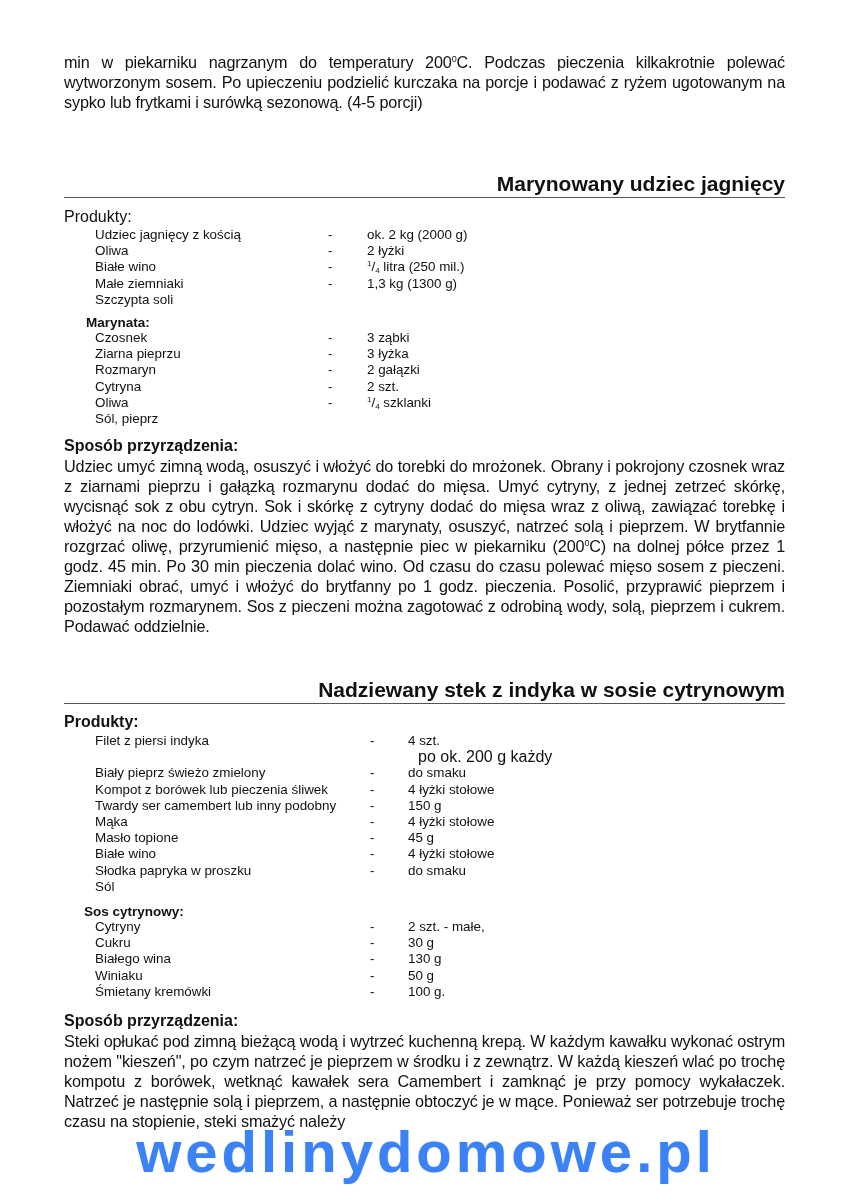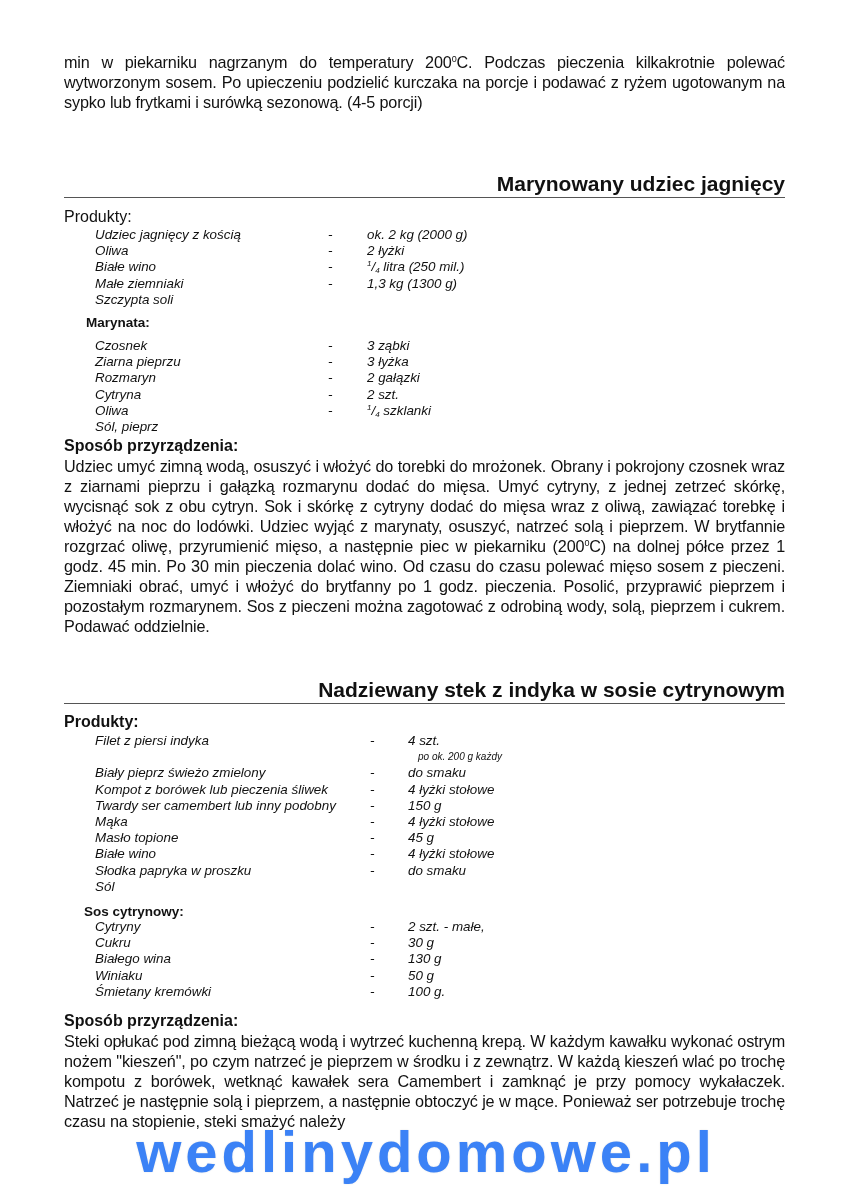--- a/index.html
+++ b/index.html
@@ -16,25 +16,25 @@
   .para sup { font-size: 9px; vertical-align: 6px; line-height: 0; }
   .title {
     position: absolute; left: 64px; width: 721px; text-align: right;
     font-weight: bold; font-size: 21px; line-height: 26px; color: #111;
   }
   .rule { position: absolute; left: 64px; width: 721px; height: 0; border-top: 1.5px solid #555; }
   .label { position: absolute; left: 64px; font-size: 16px; line-height: 20px; }
   .label.bold { font-weight: bold; }
   .sublabel { position: absolute; font-size: 13.5px; font-weight: bold; line-height: 17px; }
   .ing-list { position: absolute; left: 0; width: 848px; font-size: 13.4px; line-height: 16.2px; }
-  .ing-row { position: relative; height: 16.2px; font-style: italic; }
+  .ing-row { position: relative; height: 16.2px; }
   .ing-row .name { position: absolute; left: 95px; white-space: nowrap; }
   .ing-row .dash { position: absolute; white-space: nowrap; }
   .ing-row .val { position: absolute; white-space: nowrap; }
-  .ing-row .note { position: absolute; white-space: nowrap; font-size: 10px; }
+  .ing-row .note { position: absolute; white-space: nowrap; font-size: 16px; }
   .frac sup { font-size: 8px; vertical-align: 5px; line-height: 0; }
   .frac sub { font-size: 8px; vertical-align: -2px; line-height: 0; }
   .s1 .dash { left: 328px; }
   .s1 .val { left: 367px; }
   .s2 .dash { left: 370px; }
   .s2 .val { left: 408px; text-align: right; }
   .watermark {
     position: absolute; left: 106px; top: 1118px; width: 640px; text-align: center;
     font-size: 58px; font-weight: bold; letter-spacing: 4px; color: #3b82f6;
     text-shadow: 0 0 2px #e4e4e4; white-space: nowrap; pointer-events: none;
@@ -73,21 +73,21 @@
       <span class="dash">-</span>
       <span class="val">1,3 kg (1300 g)</span>
     </div>
     <div class="ing-row">
       <span class="name">Szczypta soli</span>
     </div>
   </div>
 
   <div class="sublabel" style="left:86px; top:314px;">Marynata:</div>
 
-  <div class="ing-list s1" style="top:338px;text-align:center;">
+  <div class="ing-list s1" style="top:330px;text-align:center;">
     <div class="ing-row">
       <span class="name">Czosnek</span>
       <span class="dash">-</span>
       <span class="val">3 ząbki</span>
     </div>
     <div class="ing-row">
       <span class="name">Ziarna pieprzu</span>
       <span class="dash">-</span>
       <span class="val">3 łyżka</span>
     </div>

